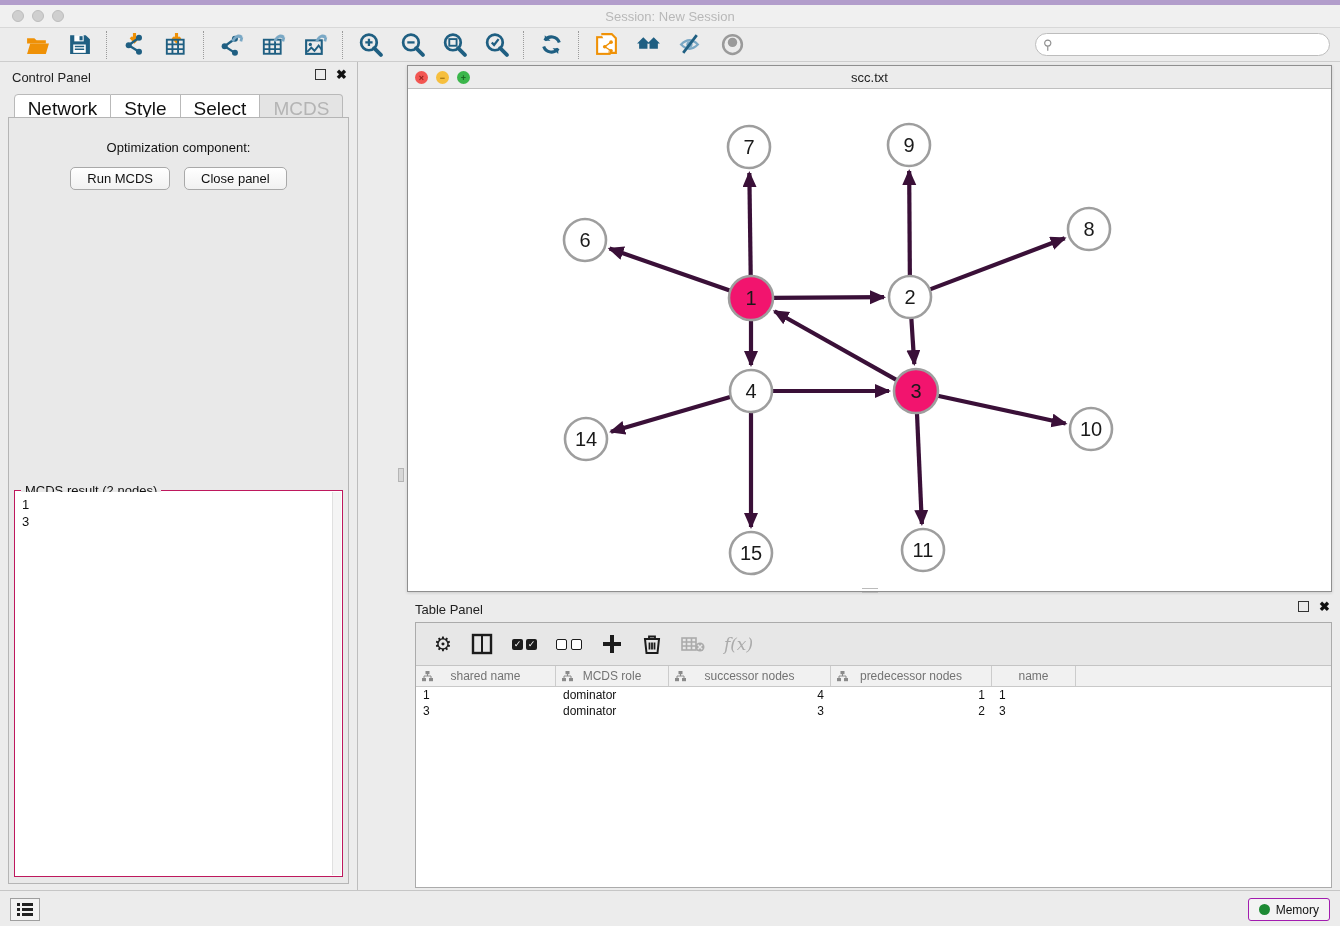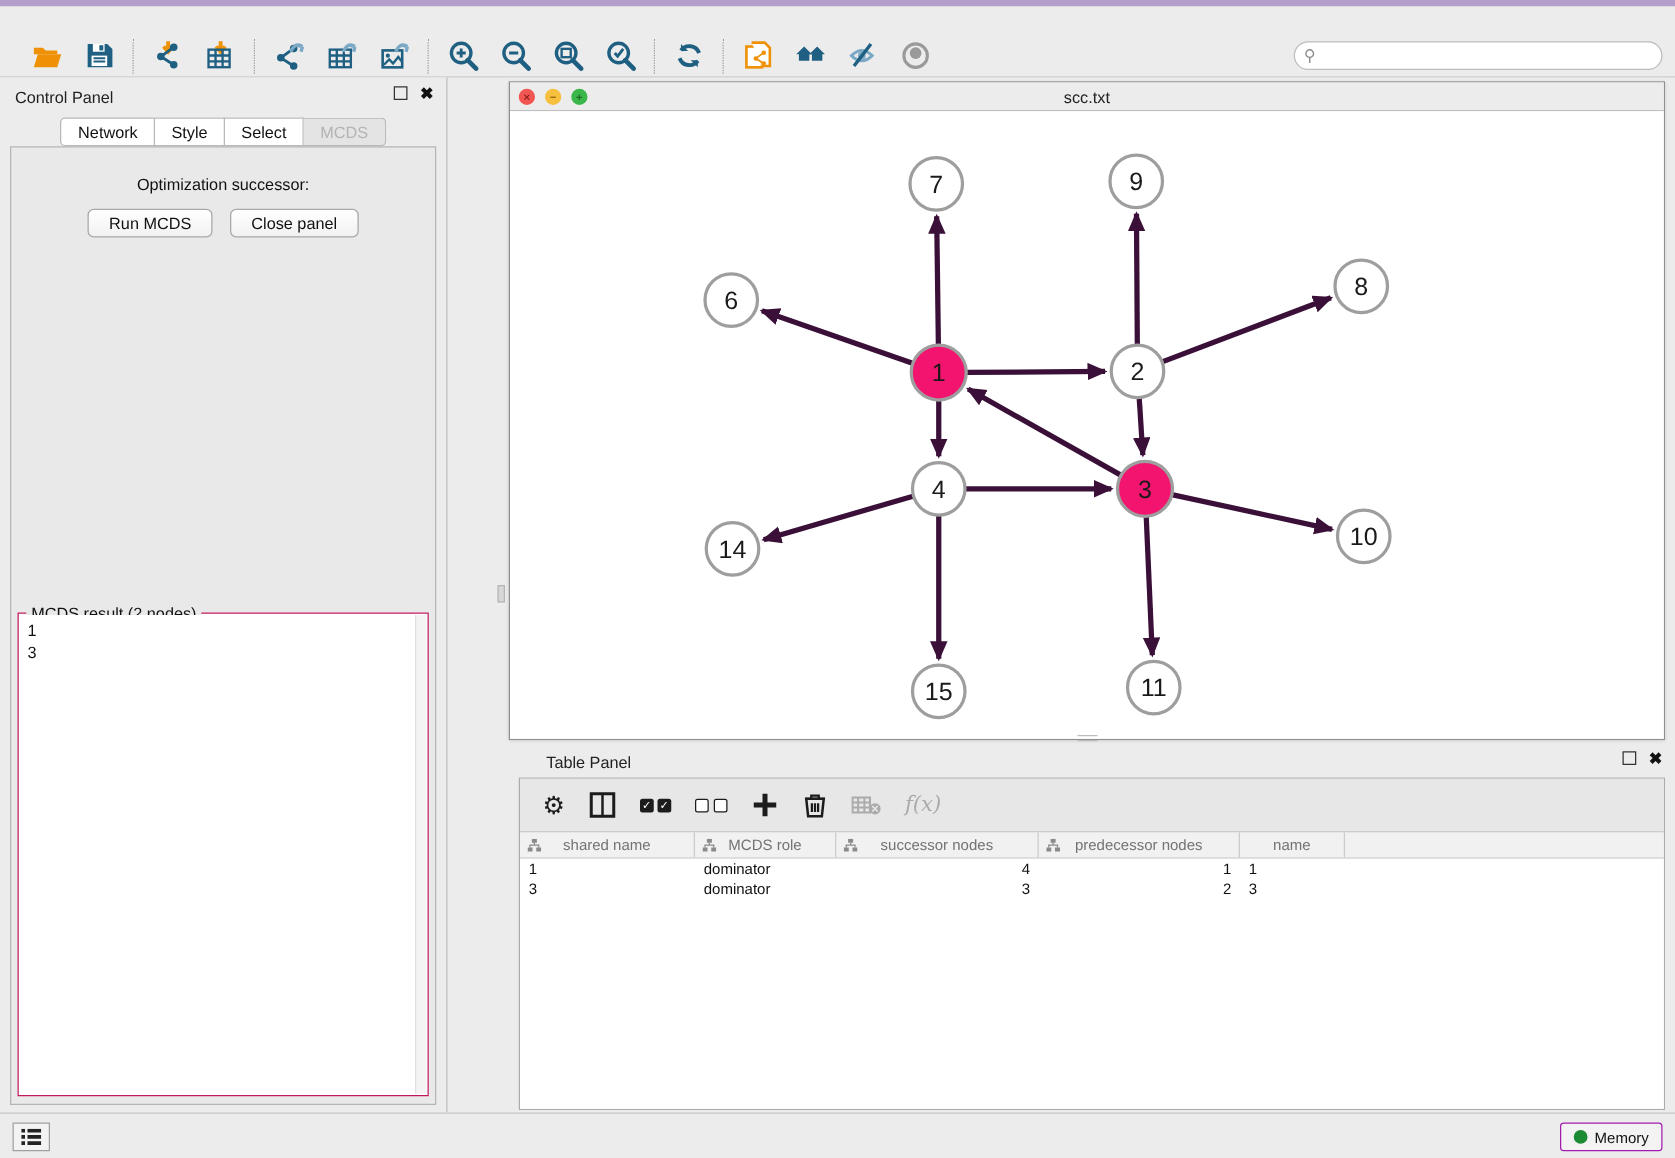--- a/index.html
+++ b/index.html
@@ -29,21 +29,21 @@
   
   .control-panel { position:absolute; left:0; top:62px; width:358px; height:828px; background:#ececec;
                    border-right:1px solid #bdbdbd; }
   .panel-head { position:relative; height:30px; }
   .panel-title { position:absolute; left:12px; top:8px; font-size:13px; color:#222; }
   .panel-icons { position:absolute; right:10px; top:7px; display:flex; gap:10px; align-items:center; }
   .float-ic { width:11px; height:11px; border:1.5px solid #333; display:inline-block; }
   .close-ic { font-size:13px; font-weight:bold; color:#111; line-height:11px; }
 
   .cp-tabs { display:flex; justify-content:center; margin-top:2px; }
-  .tab-btn { font-size:13px; padding:3px 13px; background:#fff; border:1px solid #b9b9b9; border-left:none;
+  .tab-btn { font-size:19px; padding:3px 13px; background:#fff; border:1px solid #b9b9b9; border-left:none;
              color:#111; border-radius:0; cursor:default; }
   .tab-btn:first-child { border-left:1px solid #b9b9b9; border-top-left-radius:4px; border-bottom-left-radius:4px; }
   .tab-btn:last-child { border-top-right-radius:4px; border-bottom-right-radius:4px; }
   .tab-btn.selected { background:#e4e4e4; color:#b4b4b4; }
 
   .cp-body { position:absolute; left:8px; right:8px; top:55px; bottom:6px; background:#e9e9e9;
              border:1px solid #b5b5b5; }
   .opt-label { text-align:center; font-size:13px; color:#111; margin-top:22px; }
   .combo { position:relative; margin:9px 28px 0 28px; height:23px; background:#fff; border:1px solid #ababab;
            border-radius:5px; display:flex; align-items:center; padding:0 24px 0 12px; font-size:13px; color:#111; }
@@ -115,20 +115,28 @@
                 border-radius:3px; display:flex; align-items:center; gap:6px; padding:0 10px; font-size:12px; color:#111; }
   .mem-dot { width:11px; height:11px; border-radius:50%; }
 </style>
 </head>
 <body>
 
 <div class="app">
 
   <div class="top-strip"></div>
 
+  <div class="titlebar">
+    <div class="traffic">
+      <div class="dot"></div>
+      <div class="dot"></div>
+      <div class="dot"></div>
+    </div>
+    <div class="win-title">Session: New Session</div>
+  </div>
 
   <div class="toolbar">
     <span id="toolbar-icons" style="display:flex;align-items:center;">
         <span class="tb-group">
           <span class="tb-btn">
             <svg width="25" height="25" viewBox="0 0 24 24">
               <path d="M2 6 h7 l2 2 h9 v3 H2z" fill="#ef9106"></path>
               <path d="M2 21 L5 11 H23 L20 21z" fill="#ef9106"></path>
             </svg>
           </span>
@@ -295,21 +303,21 @@
         <span class="close-ic">✖</span>
       </span>
     </div>
     <div class="cp-tabs" id="cp-tabs">
         <button class="tab-btn">Network</button>
         <button class="tab-btn">Style</button>
         <button class="tab-btn">Select</button>
         <button class="tab-btn selected">MCDS</button>
       </div>
     <div class="cp-body">
-      <div class="opt-label">Optimization successor:</div>
+      <div class="opt-label">Optimization component:</div>
       <div class="cp-buttons">
         <button class="cp-btn">Run MCDS</button>
         <button class="cp-btn">Close panel</button>
       </div>
       <div class="result-box">
         <span class="result-legend">MCDS result (2 nodes)</span>
         <div class="result-area" id="result-area">
             <div>1</div>
             <div>3</div>
           </div>
@@ -395,21 +403,21 @@
           <text x="515" y="461" text-anchor="middle" dy="0.35em" font-size="20" fill="#1a1a1a" font-family="&quot;Liberation Sans&quot;, sans-serif">11</text>
         </g>
       </svg>
   </div>
 
   <div class="h-grip" style="position:absolute; left:862px; top:588px; width:16px; height:5px; border-top:1px solid #bbb; border-bottom:1px solid #bbb;"></div>
   <div class="v-grip"></div>
 
   <div class="table-panel">
     <div class="tp-head">
-      <span class="panel-title" style="position:absolute;left:8px;top:7px;margin-left:22px;">Table Panel</span>
+      <span class="panel-title" style="position:absolute;left:8px;top:7px;">Table Panel</span>
       <span class="panel-icons" style="position:absolute;right:10px;top:6px;display:flex;gap:10px;align-items:center;">
         <span class="float-ic"></span>
         <span class="close-ic">✖</span>
       </span>
     </div>
     <div class="tp-body">
       <div class="tp-toolbar" id="tp-toolbar">
           <span class="tp-ic">
             <span class="gear-glyph">⚙</span>
           </span>

